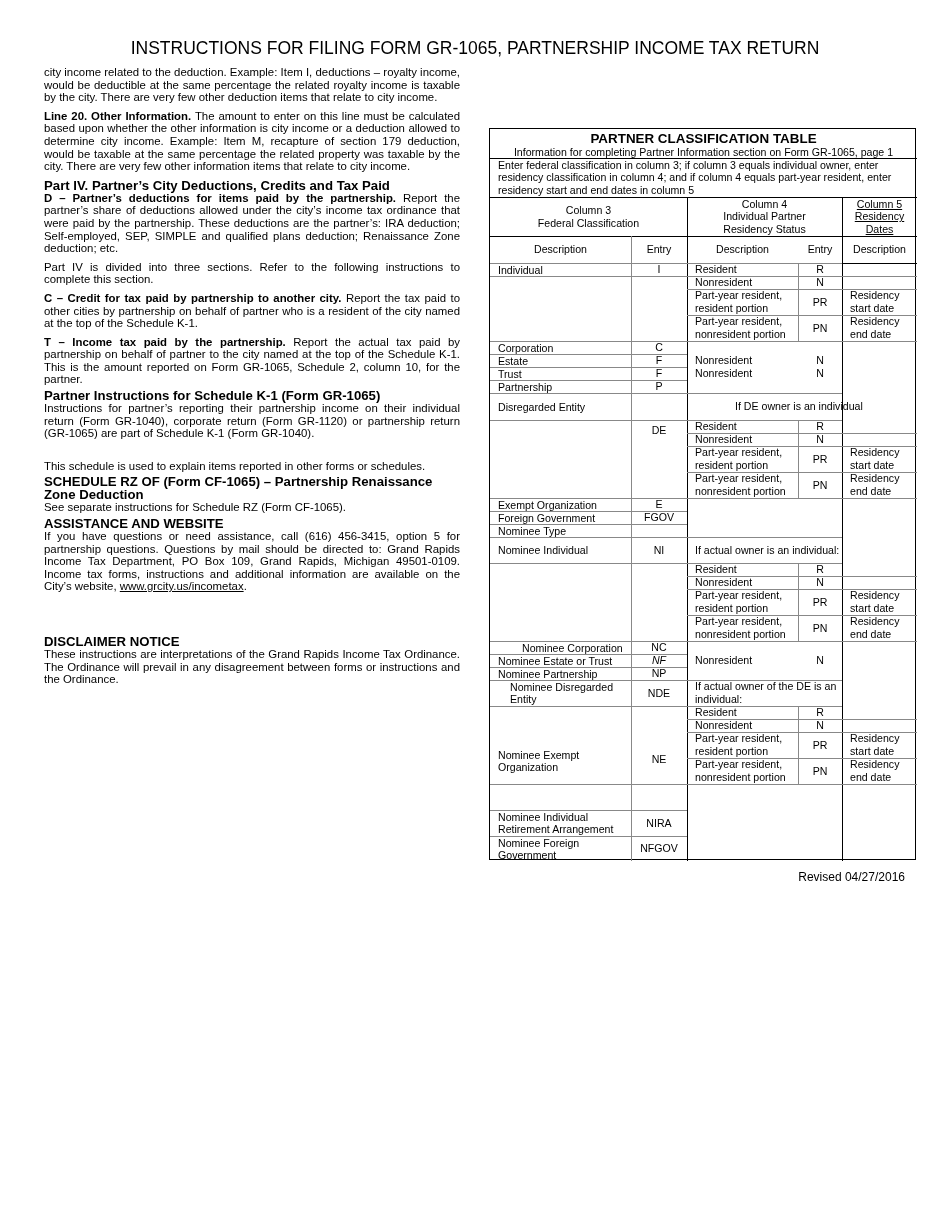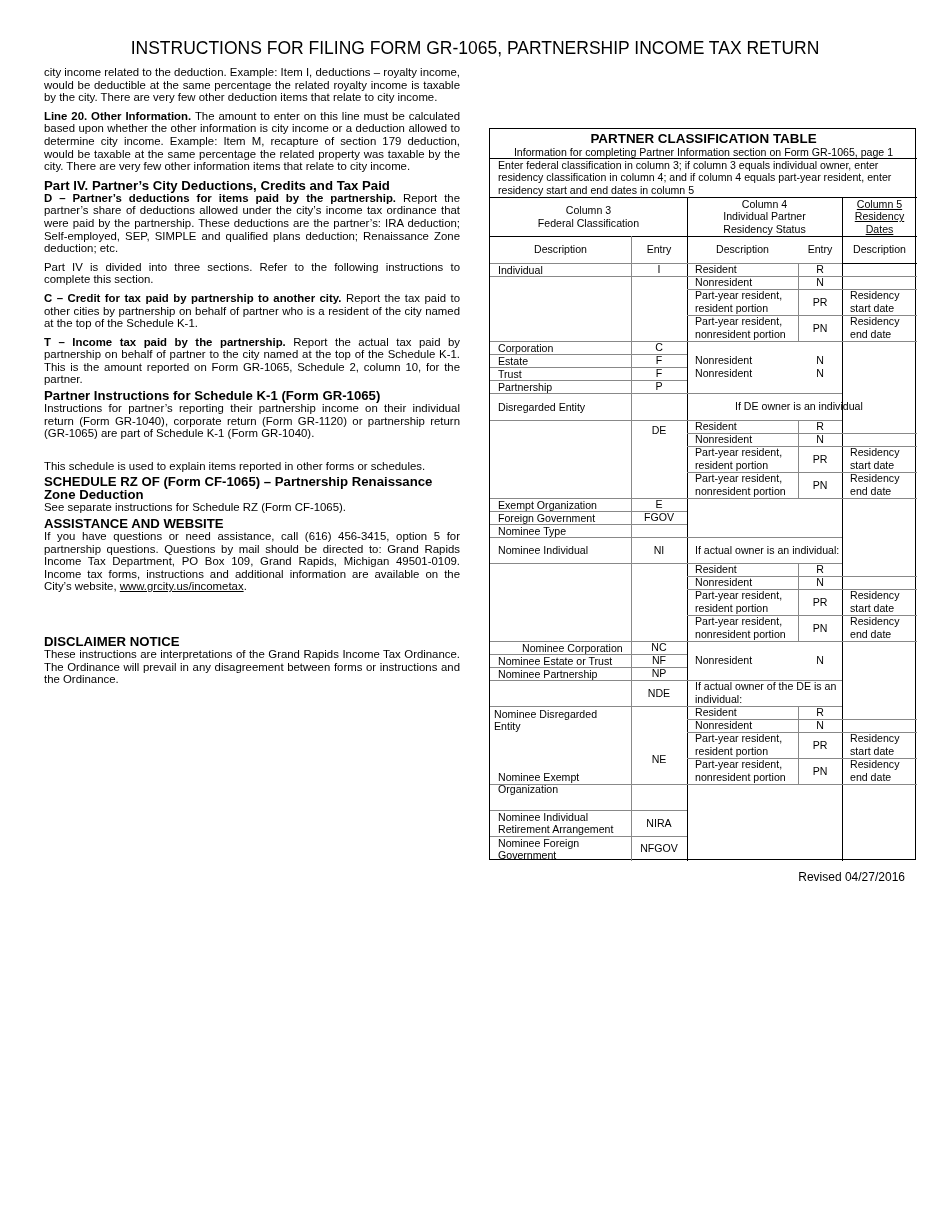--- a/index.html
+++ b/index.html
@@ -94,26 +94,26 @@
     <div class="cell ctr" style="left: 141px; top: 369px; width: 56px; height: 13px; display: flex; flex-direction: column; justify-content: center; align-items: center;">E</div>
     <div class="cell" style="left: 8px; top: 382px; width: 131px; height: 13px; display: flex; flex-direction: column; justify-content: center; line-height: 12px;">Foreign Government</div>
     <div class="cell ctr" style="left: 141px; top: 382px; width: 56px; height: 13px; display: flex; flex-direction: column; justify-content: center; align-items: center;">FGOV</div>
     <div class="cell" style="left: 8px; top: 395px; width: 131px; height: 13px; display: flex; flex-direction: column; justify-content: center; line-height: 12px;">Nominee Type</div>
     <div class="cell ctr" style="left: 141px; top: 395px; width: 56px; height: 13px; display: flex; flex-direction: column; justify-content: center; align-items: center;"></div>
     <div class="cell" style="left: 8px; top: 408px; width: 131px; height: 26px; display: flex; flex-direction: column; justify-content: center; line-height: 12px;">Nominee Individual</div>
     <div class="cell ctr" style="left: 141px; top: 408px; width: 56px; height: 26px; display: flex; flex-direction: column; justify-content: center; align-items: center;">NI</div>
     <div class="cell" style="left: 8px; top: 512px; width: 131px; height: 13px; display: flex; flex-direction: column; justify-content: center; line-height: 12px; margin-left: 24px;">Nominee Corporation</div>
     <div class="cell ctr" style="left: 141px; top: 512px; width: 56px; height: 13px; display: flex; flex-direction: column; justify-content: center; align-items: center;">NC</div>
     <div class="cell" style="left: 8px; top: 525px; width: 131px; height: 13px; display: flex; flex-direction: column; justify-content: center; line-height: 12px;">Nominee Estate or Trust</div>
-    <div class="cell ctr" style="left: 141px; top: 525px; width: 56px; height: 13px; display: flex; flex-direction: column; justify-content: center; align-items: center;">NF</div>
+    <div class="cell ctr" style="left: 141px; top: 525px; width: 56px; height: 13px; display: flex; flex-direction: column; justify-content: center; align-items: center; font-style: italic;">NF</div>
     <div class="cell" style="left: 8px; top: 538px; width: 131px; height: 13px; display: flex; flex-direction: column; justify-content: center; line-height: 12px;">Nominee Partnership</div>
     <div class="cell ctr" style="left: 141px; top: 538px; width: 56px; height: 13px; display: flex; flex-direction: column; justify-content: center; align-items: center;">NP</div>
-    <div class="cell" style="left: 4px; top: 551px; width: 131px; height: 26px; display: flex; flex-direction: column; justify-content: center; line-height: 12px; margin-top: 27px;">Nominee Disregarded Entity</div>
+    <div class="cell" style="left: 20px; top: 551px; width: 131px; height: 26px; display: flex; flex-direction: column; justify-content: center; line-height: 12px;">Nominee Disregarded Entity</div>
     <div class="cell ctr" style="left: 141px; top: 551px; width: 56px; height: 26px; display: flex; flex-direction: column; justify-content: center; align-items: center;">NDE</div>
-    <div class="cell" style="left: 8px; top: 641px; width: 131px; height: 26px; display: flex; flex-direction: column; justify-content: center; line-height: 12px;">Nominee Exempt Organization</div>
+    <div class="cell" style="left: 8px; top: 619px; width: 131px; height: 26px; display: flex; flex-direction: column; justify-content: center; line-height: 12px;">Nominee Exempt Organization</div>
     <div class="cell ctr" style="left: 141px; top: 617px; width: 56px; height: 26px; display: flex; flex-direction: column; justify-content: center; align-items: center;">NE</div>
     <div class="cell" style="left: 8px; top: 681px; width: 131px; height: 26px; display: flex; flex-direction: column; justify-content: center; line-height: 12px;">Nominee Individual Retirement Arrangement</div>
     <div class="cell ctr" style="left: 141px; top: 681px; width: 56px; height: 26px; display: flex; flex-direction: column; justify-content: center; align-items: center;">NIRA</div>
     <div class="cell" style="left: 8px; top: 707px; width: 131px; height: 25px; display: flex; flex-direction: column; justify-content: center; line-height: 12px;">Nominee Foreign Government</div>
     <div class="cell ctr" style="left: 141px; top: 707px; width: 56px; height: 25px; display: flex; flex-direction: column; justify-content: center; align-items: center;">NFGOV</div>
     <div class="hl" style="left: 0px; width: 197px; top: 134px;"></div>
     <div class="hl" style="left: 0px; width: 197px; top: 147px;"></div>
     <div class="hl" style="left: 0px; width: 197px; top: 212px;"></div>
     <div class="hl" style="left: 0px; width: 197px; top: 225px;"></div>
     <div class="hl" style="left: 0px; width: 197px; top: 238px;"></div>

